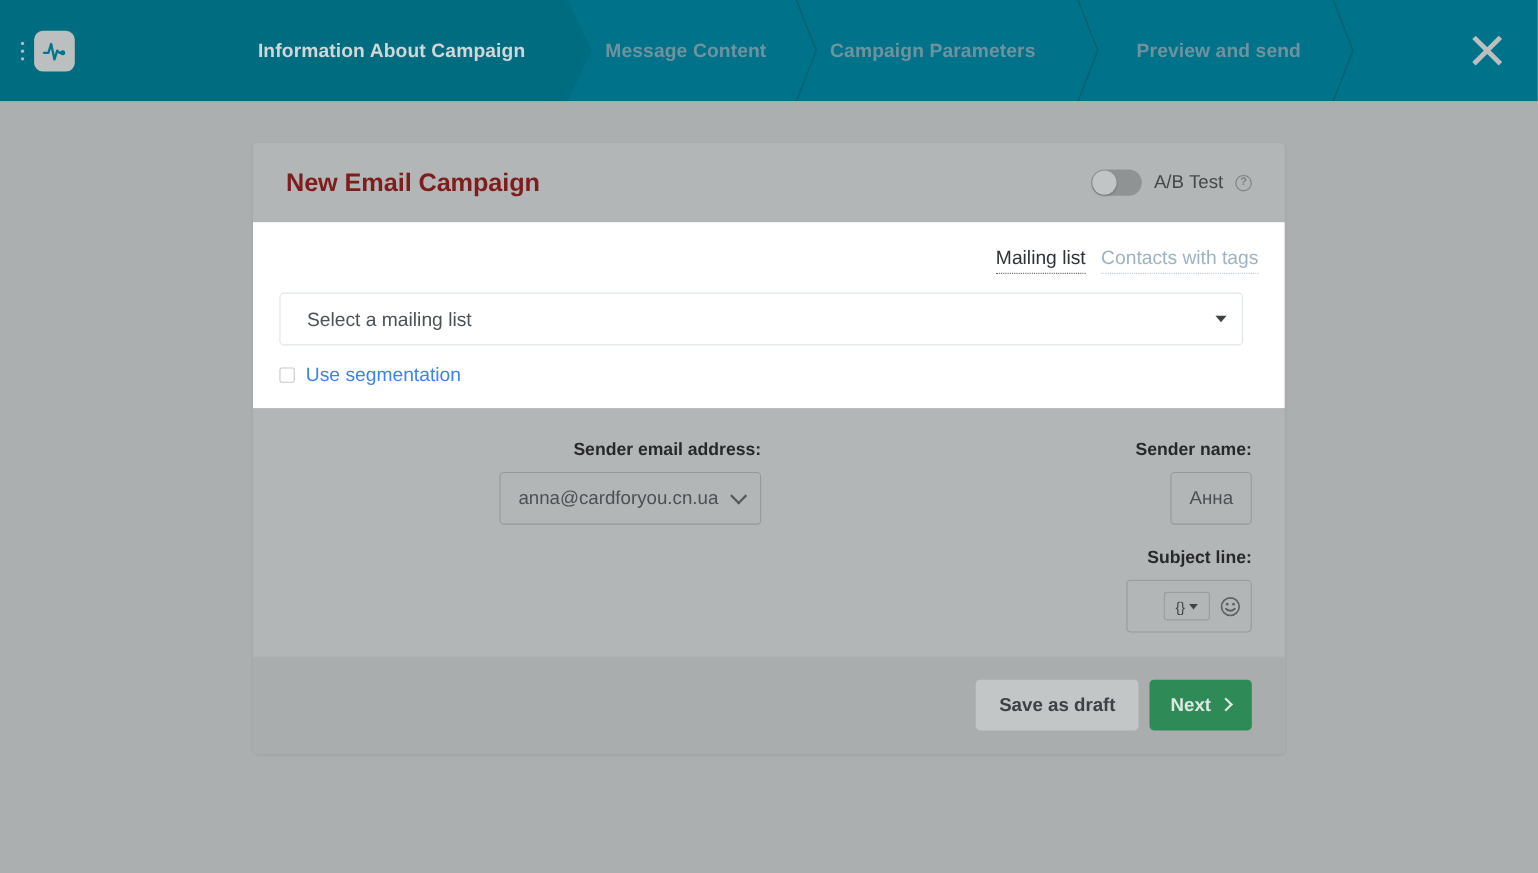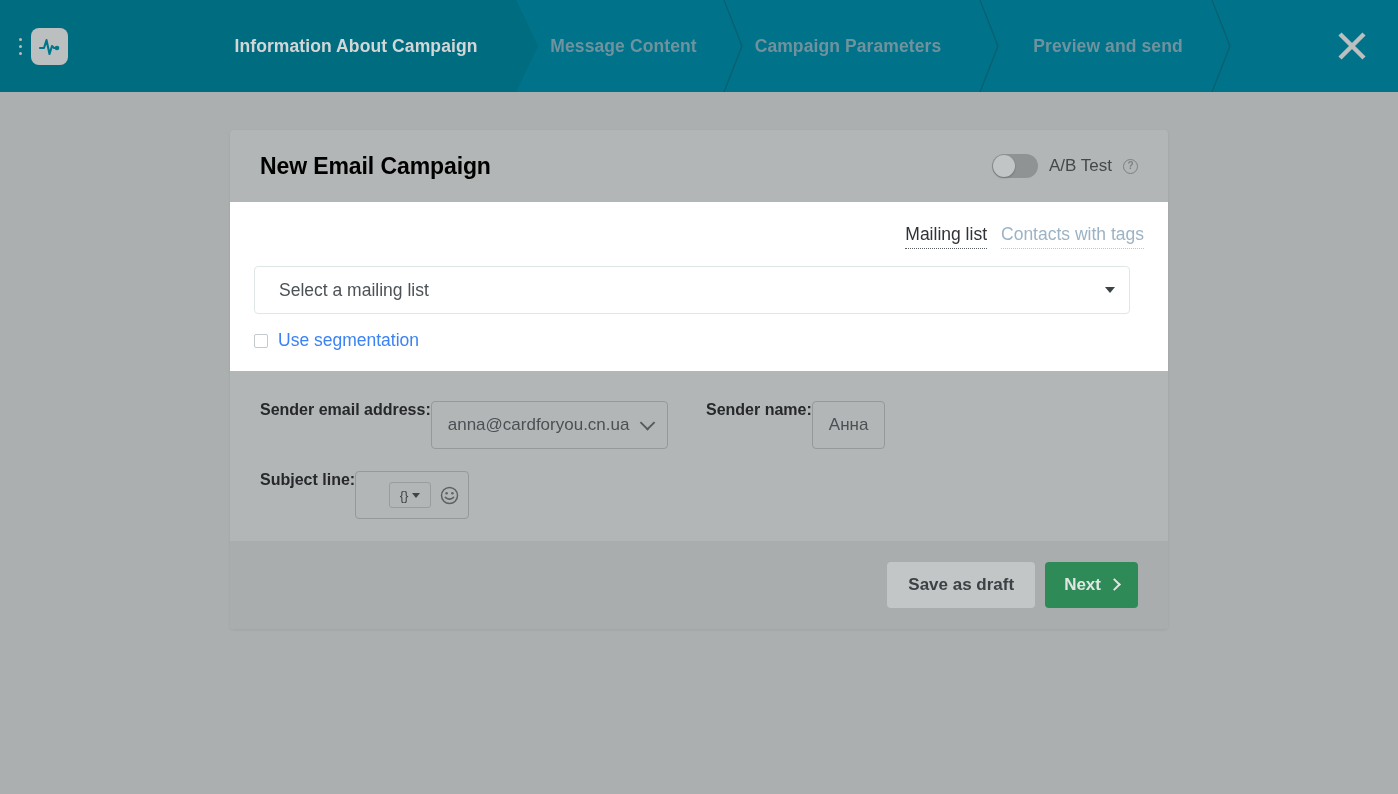--- a/index.html
+++ b/index.html
@@ -157,21 +157,21 @@
     height: 72px;
     padding: 0 30px;
     display: flex;
     align-items: center;
     justify-content: space-between;
   }
 
   .card-title {
     font-size: 23px;
     font-weight: bold;
-    color: #000000;
+    color: #7f1d1d;
     letter-spacing: -0.1px;
   }
 
   .ab-wrap {
     display: flex;
     align-items: center;
     gap: 11px;
   }
 
   .toggle {
@@ -285,21 +285,21 @@
   
   .form-area {
     padding: 30px 30px 0 30px;
   }
 
   .row {
     display: flex;
     gap: 14px;
     margin-bottom: 22px;
   }
-  .field { display: flex; flex-direction: row; }
+  .field { display: flex; flex-direction: column; align-items: flex-end; }
   .field.half { width: 432px; }
   .field.full { width: 878px; }
 
   .field-label {
     font-size: 16px;
     font-weight: bold;
     color: #26282b;
     margin-bottom: 10px;
   }
 

